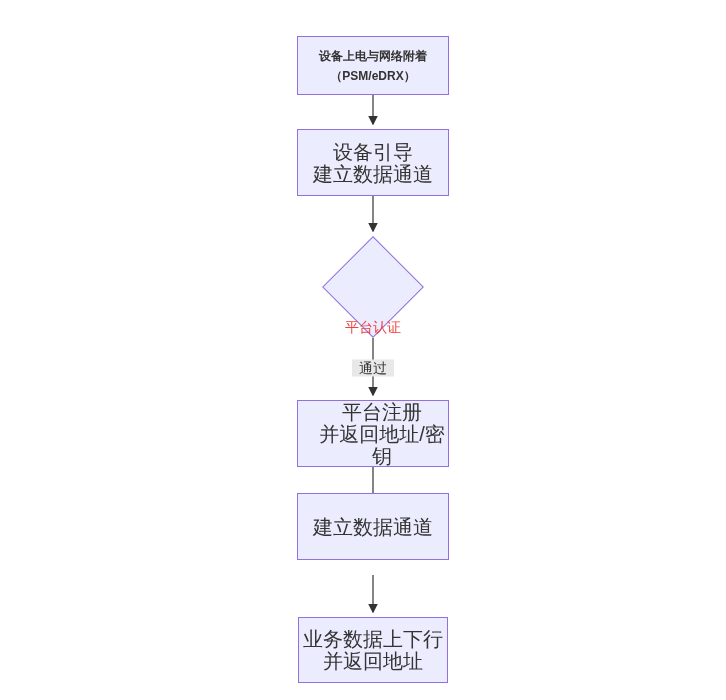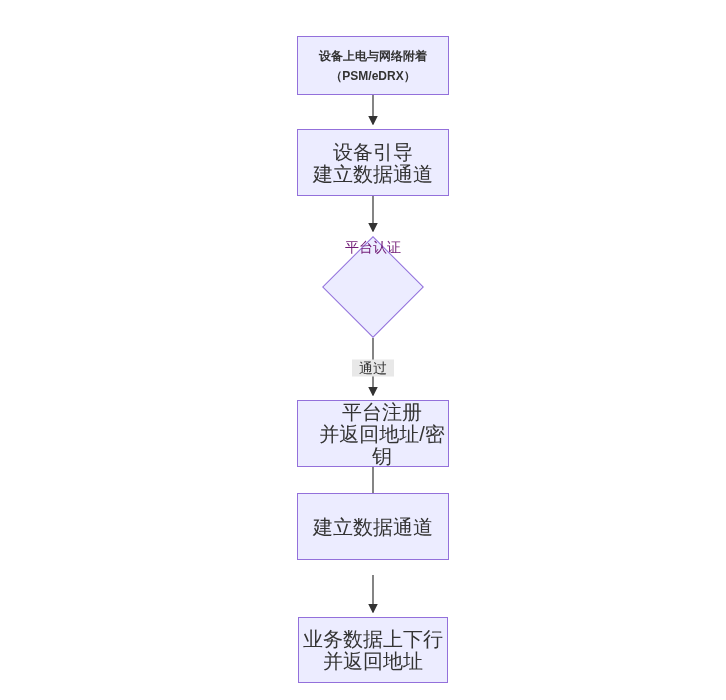--- a/index.html
+++ b/index.html
@@ -48,26 +48,26 @@
     box-sizing: border-box;
     width: 72px;
     height: 72px;
     background: #ECECFF;
     border: 1px solid #9370DB;
     transform: rotate(45deg);
   }
   .diamond-text {
     position: absolute;
     display: flex;
-    align-items: flex-start;
+    align-items: flex-end;
     justify-content: center;
     text-align: center;
     font-size: 14px;
     line-height: 22px;
-    color: #701a75;
+    color: #ef4444;
   }
   .edge-label {
     position: absolute;
     transform: translate(-50%, -50%);
     background: #e8e8e8;
     color: #333333;
     font-size: 14px;
     line-height: 17px;
     padding: 0 7px;
     white-space: nowrap;

